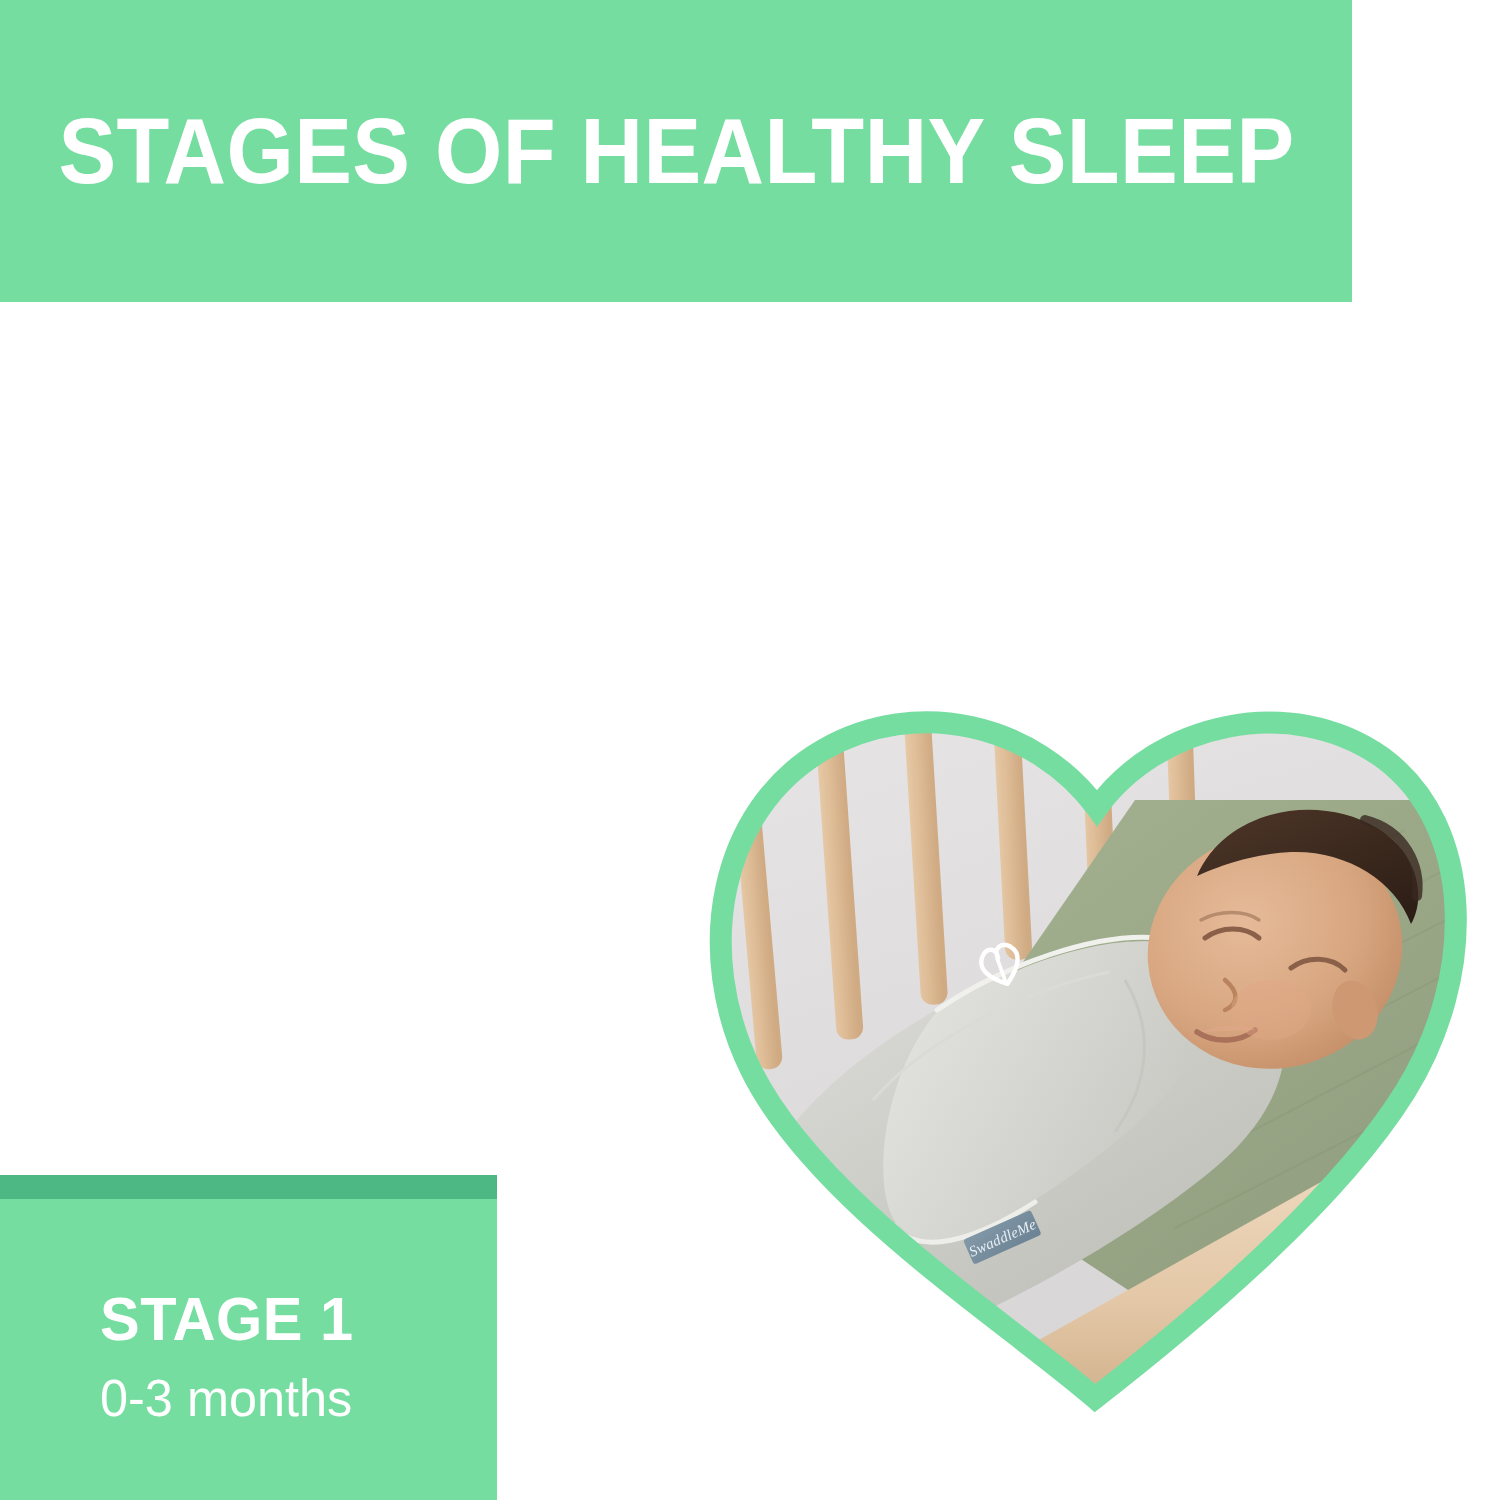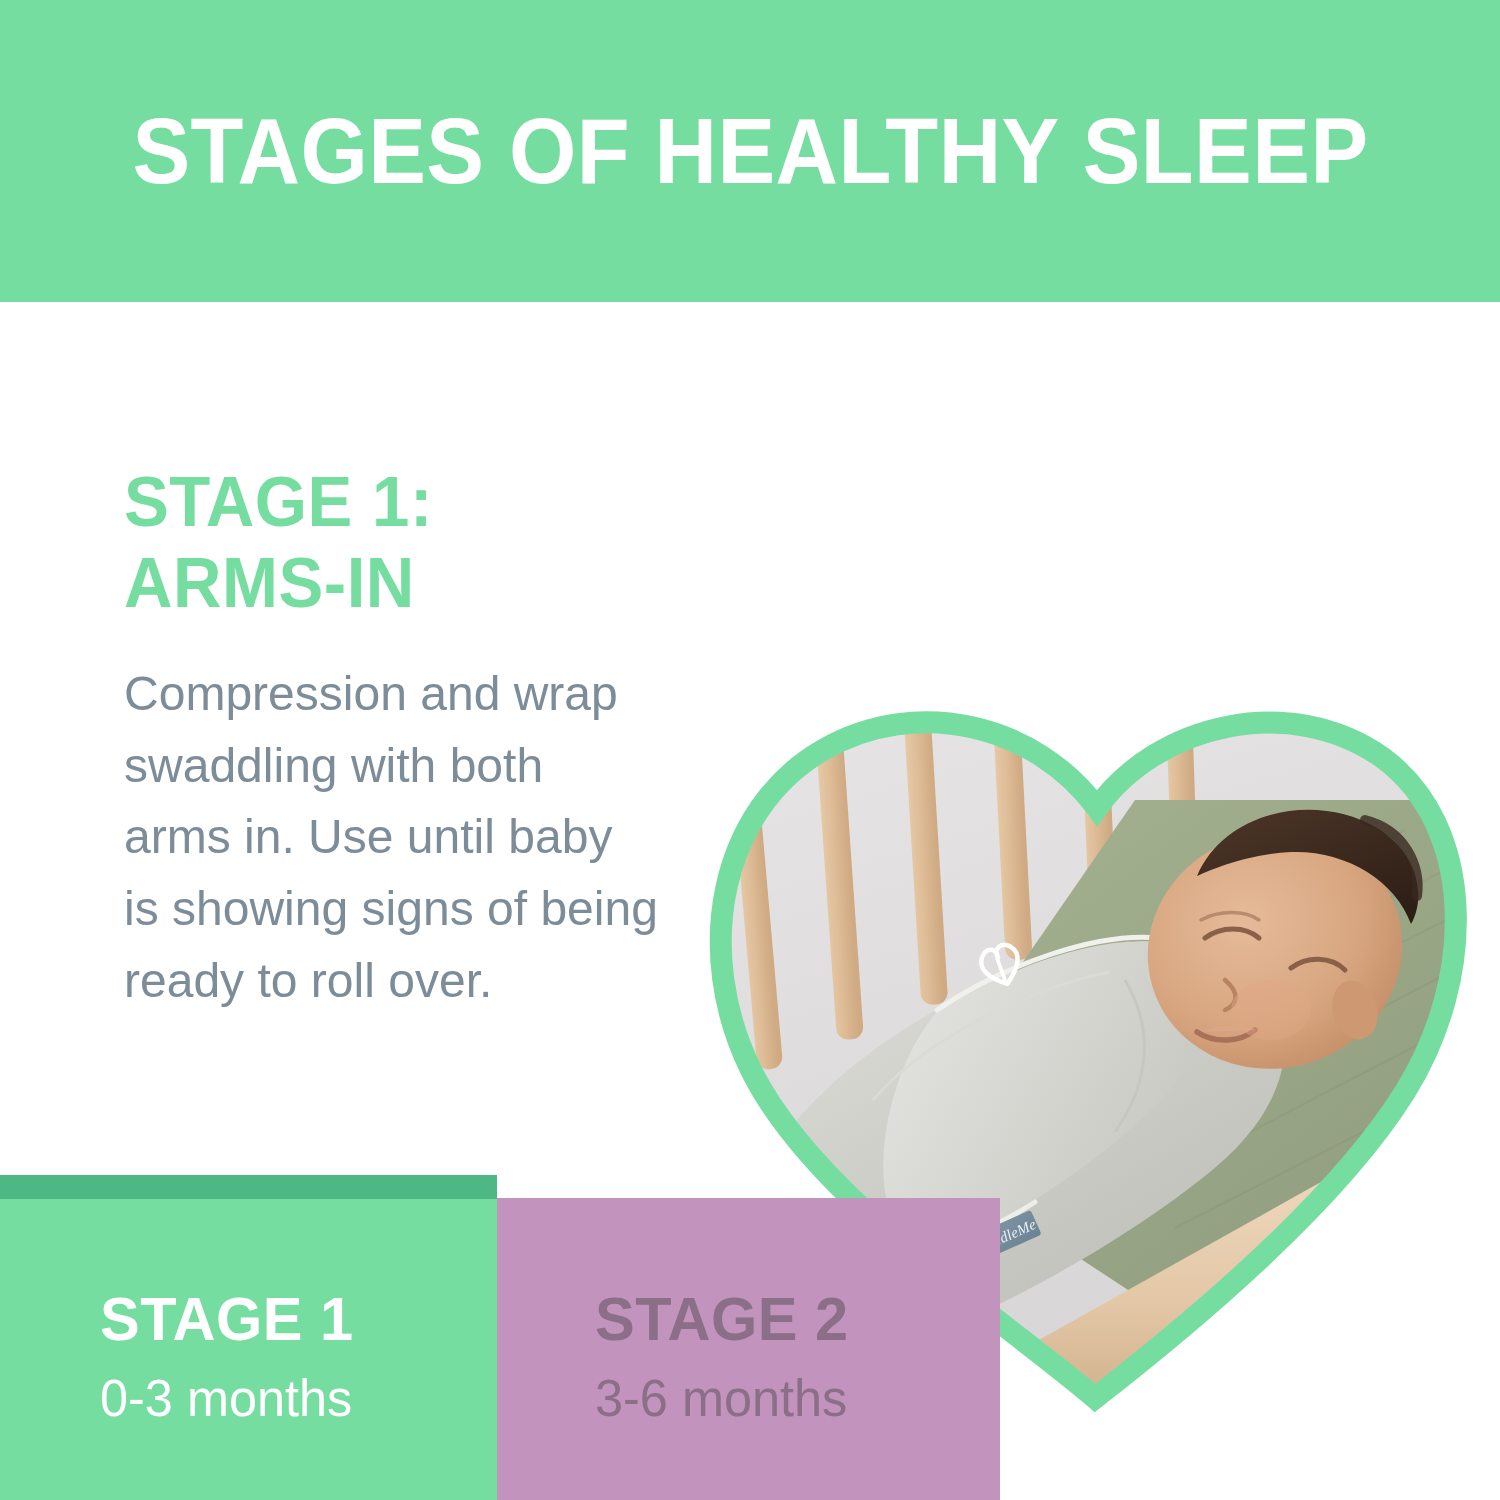--- a/index.html
+++ b/index.html
@@ -17,21 +17,21 @@
     height: 1500px;
     background: #ffffff;
     overflow: hidden;
   }
 
   
   .header-banner {
     position: absolute;
     left: 0;
     top: 0;
-    width: 1500px;
+    width: 1352px;
     height: 302px;
     background: #76DDA1;
     display: flex;
     align-items: center;
     justify-content: center;
   }
   .header-title {
     font-family: "Liberation Sans Narrow", "Liberation Sans", sans-serif;
     font-weight: bold;
     font-size: 92px;
@@ -183,27 +183,20 @@
 <body>
 
 <div id="infographic">
 
   <div class="header-banner">
     <h1 class="header-title">STAGES OF HEALTHY SLEEP</h1>
   </div>
 
   <div class="content-area">
 
-    <div class="text-column">
-      <h2 class="stage-heading">
-        <span class="heading-line">STAGE 1:</span>
-        <span class="heading-line">ARMS-IN</span>
-      </h2>
-      <p class="stage-description">Compression and wrap swaddling with both arms in. Use until baby is showing signs of being ready to roll over.</p>
-    </div>
 
     <div class="heart-photo">
       <svg viewBox="0 0 760 740" xmlns="http://www.w3.org/2000/svg">
         <defs>
           <clipPath id="heartClip">
             <path d="M 390 718
                      C 300 640, 110 520, 46 390
                      C -12 272, 14 130, 118 70
                      C 212 16, 330 44, 392 128
                      C 452 44, 585 12, 678 78
@@ -363,22 +356,16 @@
 
   <div class="stage-bars">
 
     <div class="stage-bar stage-bar-1">
       <div class="stage-bar-inner">
         <div class="stage-bar-label">STAGE 1</div>
         <div class="stage-bar-range">0-3 months</div>
       </div>
     </div>
 
-    <div class="stage-bar stage-bar-2">
-      <div class="stage-bar-inner">
-        <div class="stage-bar-label">STAGE 2</div>
-        <div class="stage-bar-range">3-6 months</div>
-      </div>
-    </div>
 
 
   </div>
 </div>
 
 </body></html>

